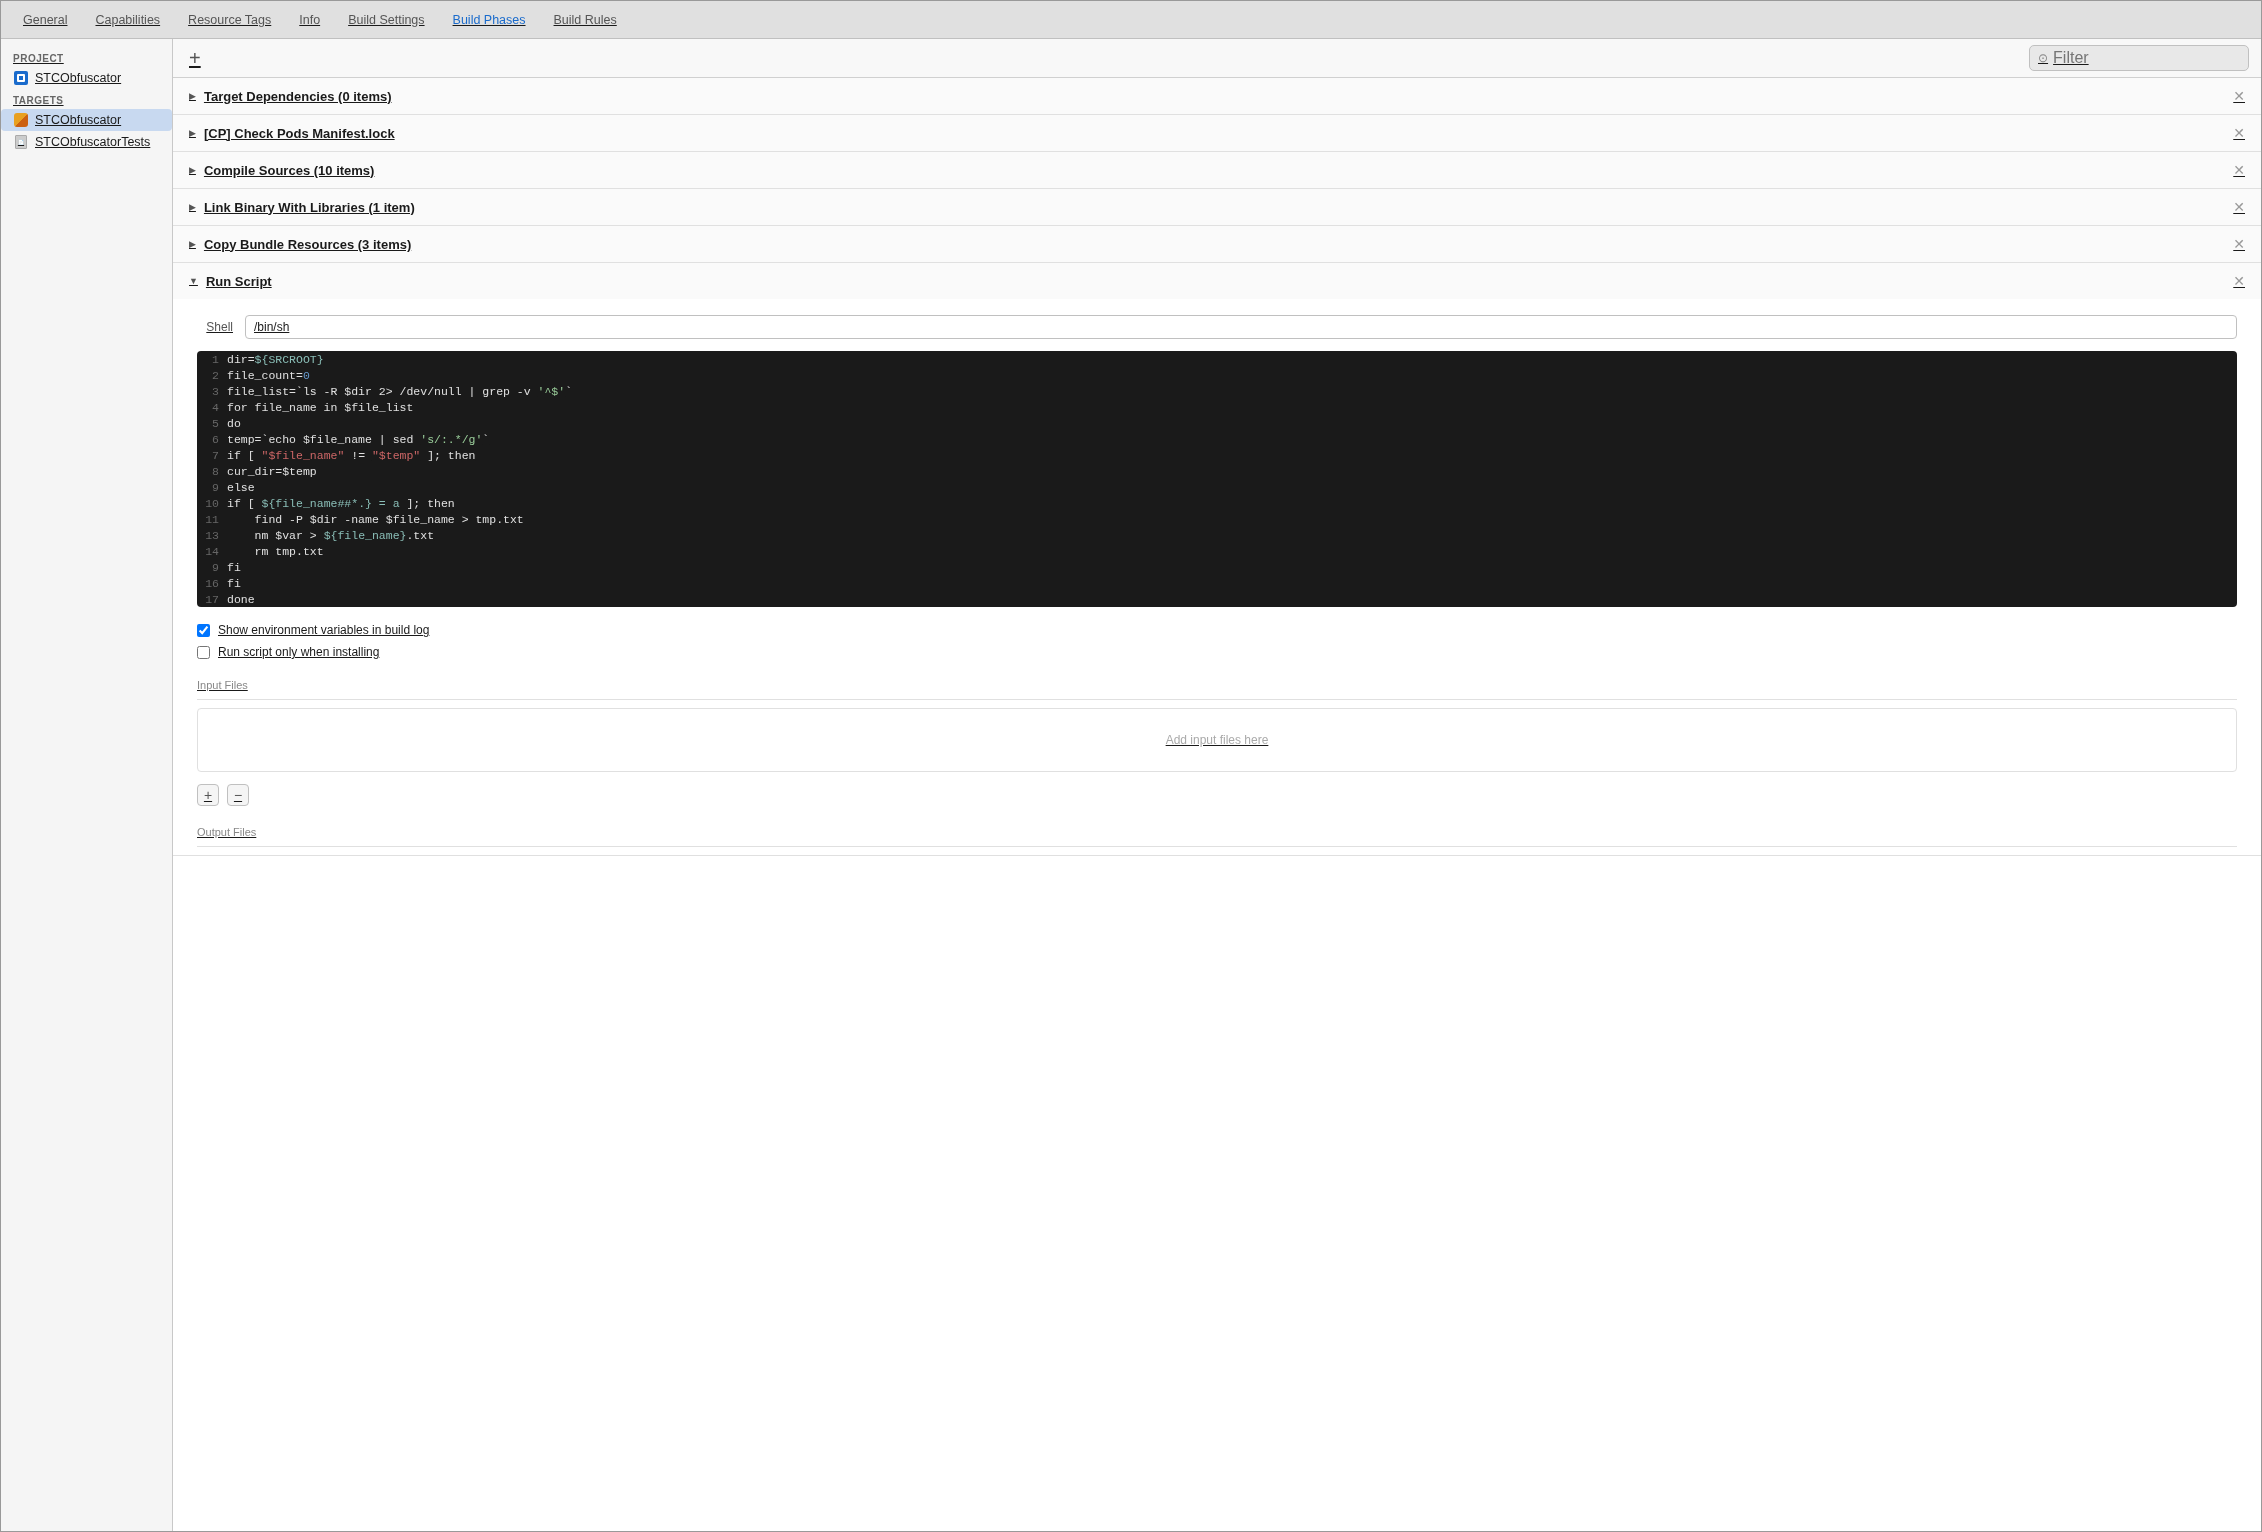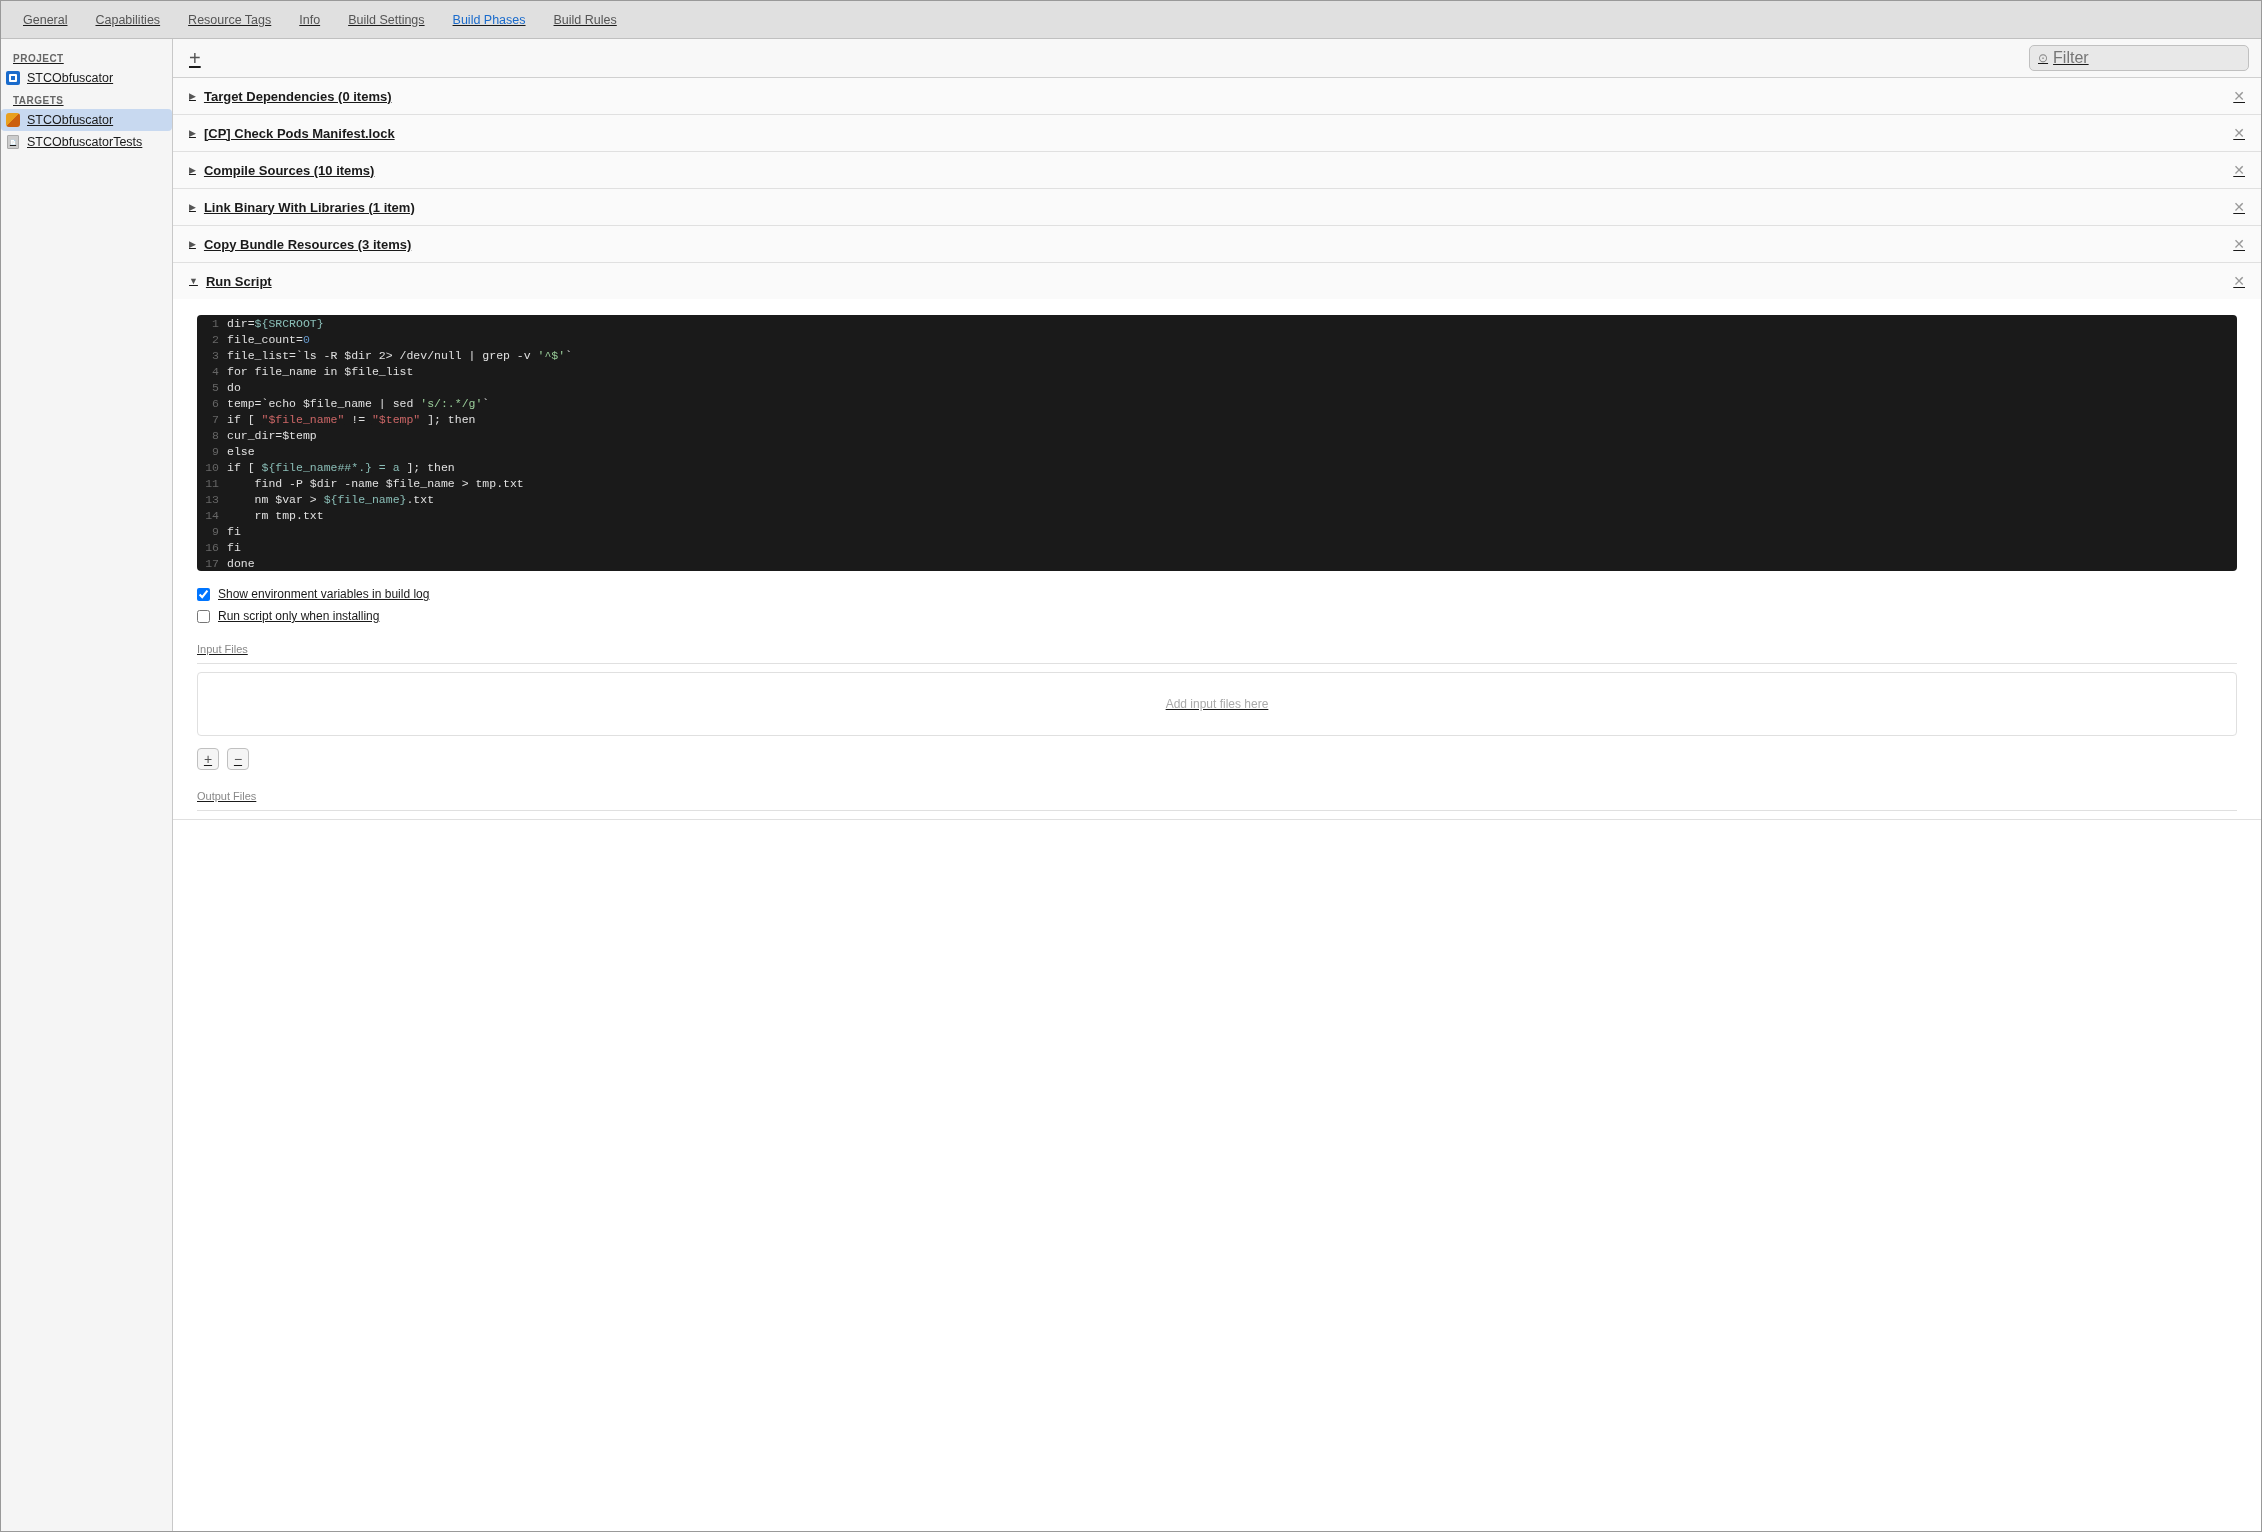--- a/index.html
+++ b/index.html
@@ -11,21 +11,21 @@
     .tab-bar { display: flex; align-items: center; background: #e0e0e0; border-bottom: 1px solid #c0c0c0; padding: 0 8px; height: 38px; flex-shrink: 0; }
     .tab-item { padding: 6px 14px; font-size: 12.5px; color: #555; cursor: pointer; border-radius: 5px 5px 0 0; white-space: nowrap; }
     .tab-item.active { color: #1a6bcc; font-weight: 500; }
 
     
     .main-layout { display: flex; flex: 1; overflow: hidden; }
 
     
     .sidebar { width: 172px; background: #f5f5f5; border-right: 1px solid #c8c8c8; flex-shrink: 0; padding: 8px 0; overflow-y: auto; }
     .sidebar-section-label { font-size: 10px; font-weight: 700; color: #666; padding: 6px 12px 3px 12px; letter-spacing: 0.05em; text-transform: uppercase; }
-    .sidebar-item { display: flex; align-items: center; padding: 3px 4px; cursor: pointer; gap: 6px; font-size: 12.5px; }
+    .sidebar-item { display: flex; align-items: center; padding: 3px 12px; cursor: pointer; gap: 6px; font-size: 12.5px; }
     .sidebar-item.selected { background: #c8d9f0; border-radius: 4px; }
     .sidebar-item .icon { width: 16px; height: 16px; flex-shrink: 0; display: flex; align-items: center; justify-content: center; }
     .project-icon { width: 14px; height: 14px; background: #1a6bcc; border-radius: 2px; display: flex; align-items: center; justify-content: center; }
     .project-icon-inner { width: 8px; height: 8px; border: 2px solid white; border-radius: 1px; }
     .target-icon { width: 14px; height: 14px; background: linear-gradient(135deg, #e8a020 50%, #cc6010 50%); border-radius: 3px; }
     .file-icon { width: 12px; height: 14px; background: #ccc; border-radius: 1px; border: 1px solid #aaa; font-size: 5px; display: flex; align-items: center; justify-content: center; color: #666; }
 
     
     .content { flex: 1; overflow-y: auto; background: #ffffff; display: flex; flex-direction: column; }
 
@@ -169,20 +169,24 @@
 
       <div class="phase-row">
         <div class="phase-header">
           <span class="triangle">▼</span>
           <span class="phase-title">Run Script</span>
           <span class="phase-close">✕</span>
         </div>
 
         <div class="run-script-section">
 
+          <div class="shell-row">
+            <span class="shell-label">Shell</span>
+            <input class="shell-input" type="text" value="/bin/sh" style="">
+          </div>
 
           <div class="code-editor">
             <div class="code-line">
               <span class="line-num">1</span>
               <span class="line-content"><span class="c-white">dir=</span><span class="c-teal">${SRCROOT}</span></span>
             </div>
             <div class="code-line">
               <span class="line-num">2</span>
               <span class="line-content"><span class="c-white">file_count=</span><span class="c-blue">0</span></span>
             </div>

